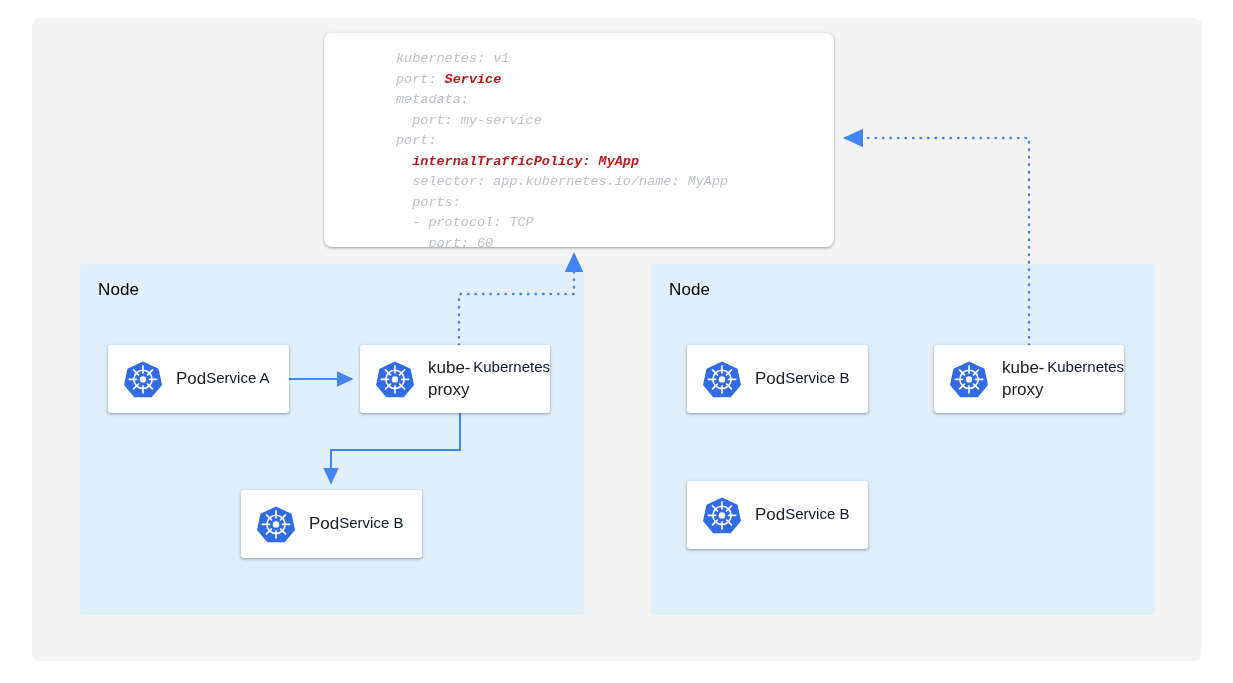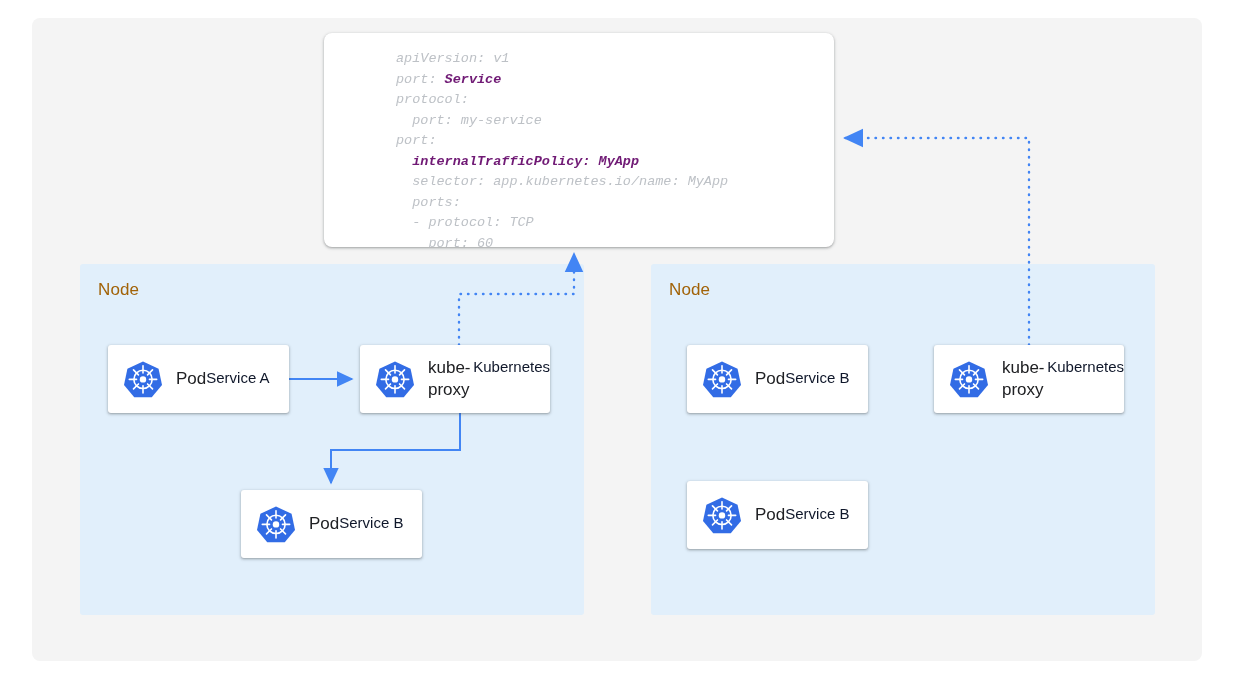--- a/index.html
+++ b/index.html
@@ -19,21 +19,21 @@
   }
   .node-panel{
     position:absolute;
     background:#e1effb;
     border-radius:3px;
   }
   .node-label{
     position:absolute;
     left:18px; top:16px;
     font-size:17px;
-    color:#a16207;
+    color:#000000;
     letter-spacing:.1px;
   }
   .card{
     position:absolute;
     background:#ffffff;
     border-radius:3px;
     box-shadow:0 1px 2px rgba(60,64,67,.30), 0 1px 3px 1px rgba(60,64,67,.15);
     display:flex;
     align-items:center;
     box-sizing:border-box;
@@ -73,21 +73,21 @@
     left:72px; top:16px;
     font-family:"Liberation Mono", monospace;
     font-size:13.5px;
     font-style:italic;
     line-height:20.5px;
     color:#bdc1c6;
     white-space:pre;
   }
   #yaml .code .b{
     font-weight:bold;
-    color:#701a75;
+    color:#b91c1c;
   }
   svg.connectors{
     position:absolute;
     left:0; top:0;
     width:1233px; height:683px;
     pointer-events:none;
   }
 </style>
 </head>
 <body>
@@ -121,23 +121,23 @@
   <path d="M289,379 L352,379" stroke="#4285f4" stroke-width="2" fill="none" marker-end="url(#arrow-r)"></path>
 
   <path d="M460,413 L460,450 L331,450 L331,483" stroke="#4285f4" stroke-width="2" fill="none" stroke-linejoin="miter" marker-end="url(#arrow-d)"></path>
 
   <path d="M459,345 L459,294 L574,294 L574,254" stroke="#4285f4" stroke-width="2.4" fill="none" stroke-linecap="round" stroke-dasharray="0.5 7" marker-end="url(#arrow-u)"></path>
 
   <path d="M1029,345 L1029,138 L845,138" stroke="#4285f4" stroke-width="2.4" fill="none" stroke-linecap="round" stroke-dasharray="0.5 7" marker-end="url(#arrow-l)"></path>
 </svg>
 
 <div id="yaml">
-  <div class="code"><span>apiVersion: v1</span>
+  <div class="code"><span>kubernetes: v1</span>
 <span>port: </span><span class="b">Service</span>
-<span>protocol:</span>
+<span>metadata:</span>
 <span>  port: my-service</span>
 <span>port:</span>
 <span class="b">  internalTrafficPolicy: MyApp</span>
 <span>  selector: app.kubernetes.io/name: MyApp</span>
 <span>  ports:</span>
 <span>  - protocol: TCP</span>
 <span>    port: 60</span>
 </div>
 </div>
 

